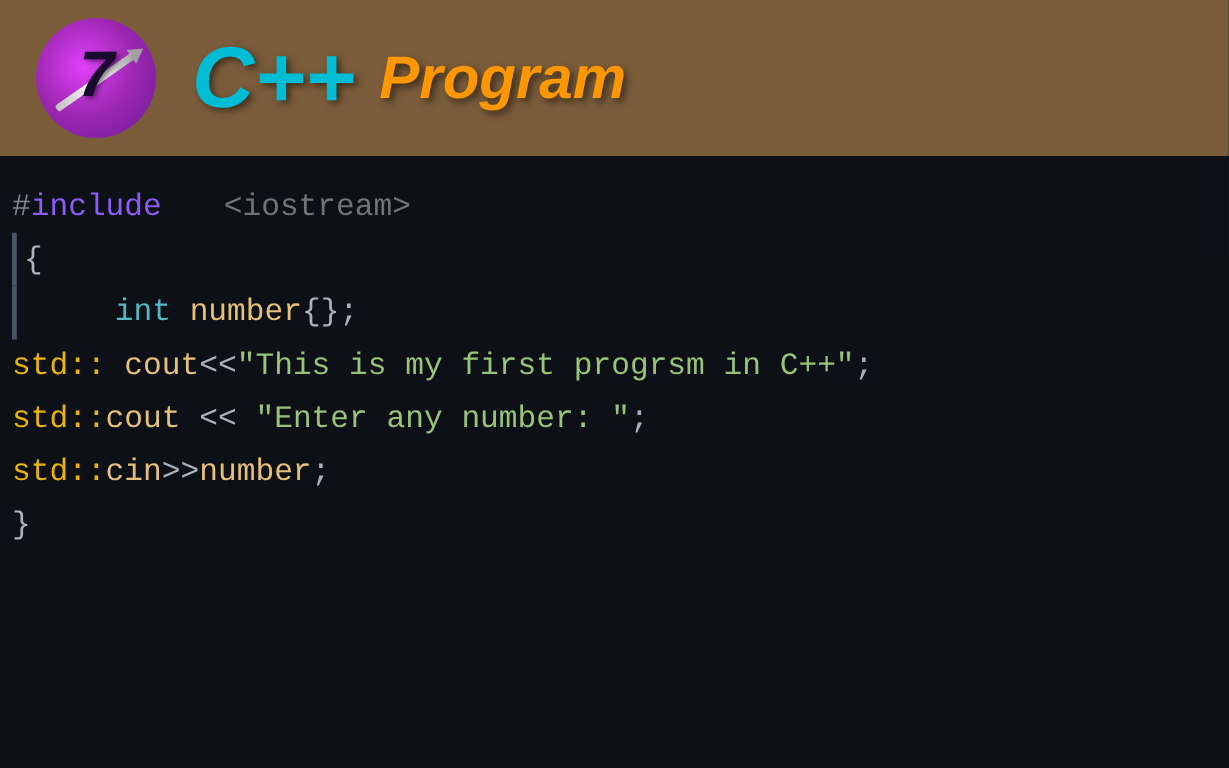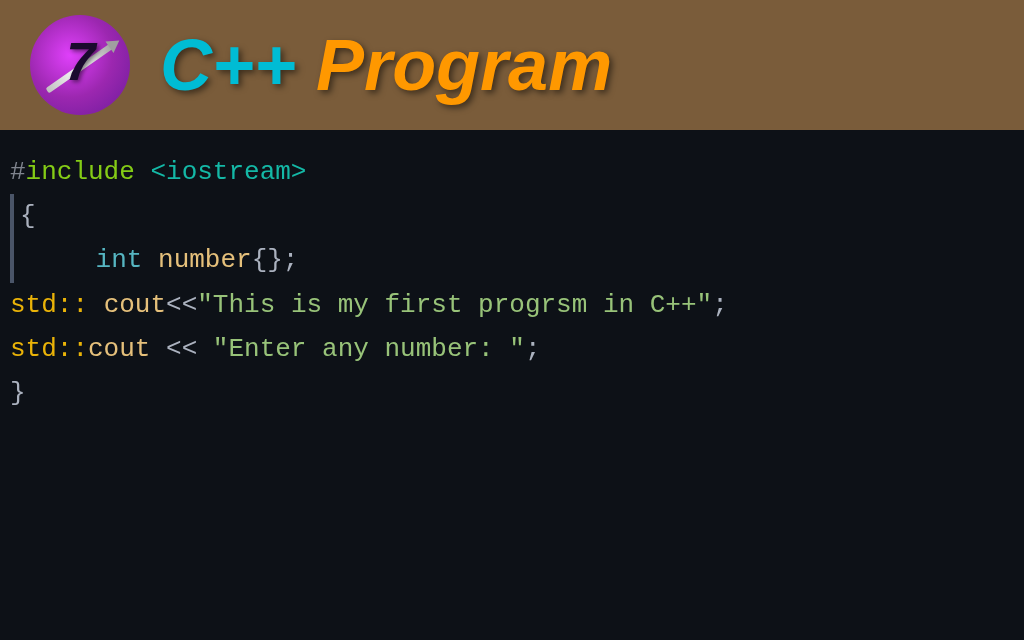--- a/index.html
+++ b/index.html
@@ -78,21 +78,21 @@
     .cpp-title {
       font-size: 72px;
       font-weight: 900;
       color: #00bcd4;
       font-family: Arial, sans-serif;
       font-style: italic;
       text-shadow: 3px 3px 6px rgba(0,0,0,0.5);
     }
 
     .program-title {
-      font-size: 72px;
+      font-size: 50px;
       font-weight: 900;
       color: #ff9800;
       font-family: Arial, sans-serif;
       font-style: italic;
       text-shadow: 3px 3px 6px rgba(0,0,0,0.5);
     }
 
     
     .code-area {
       background: #0d1117;
@@ -124,22 +124,22 @@
     }
 
     
     .kw-blue { color: #56b6c2; } 
     .kw-yellow { color: #e5c07b; } 
     .kw-white { color: #abb2bf; }
     .kw-green { color: #98c379; }
     .kw-orange { color: #d19a66; } 
     .kw-gray { color: #7f848e; }
     .kw-std { color: #eab308; }
-    .kw-include { color: #84cc16; }
-    .kw-iostream { color: #14b8a6; }
+    .kw-include { color: #8b5cf6; }
+    .kw-iostream { color: #737373; margin-left: 36px; }
 
     code {
       font-family: 'Courier New', Courier, monospace;
     }
 
   </style>
 </head>
 <body>
 
 <div class="header">
@@ -186,20 +186,25 @@
     </code>
   </div>
 
   <div class="code-line">
     <code>
       <span class="kw-std">std::</span><span class="kw-yellow">cout</span>
       <span class="kw-white"> &lt;&lt; </span><span class="kw-green">"Enter any number: "</span><span class="kw-white">;</span>
     </code>
   </div>
 
+  <div class="code-line">
+    <code>
+      <span class="kw-std">std::</span><span class="kw-yellow">cin</span><span class="kw-white">&gt;&gt;</span><span class="kw-yellow">number</span><span class="kw-white">;</span>
+    </code>
+  </div>
 
 
   <div class="code-line">
     <code>
       <span class="kw-white">}</span>
     </code>
   </div>
 
 </div>
 

